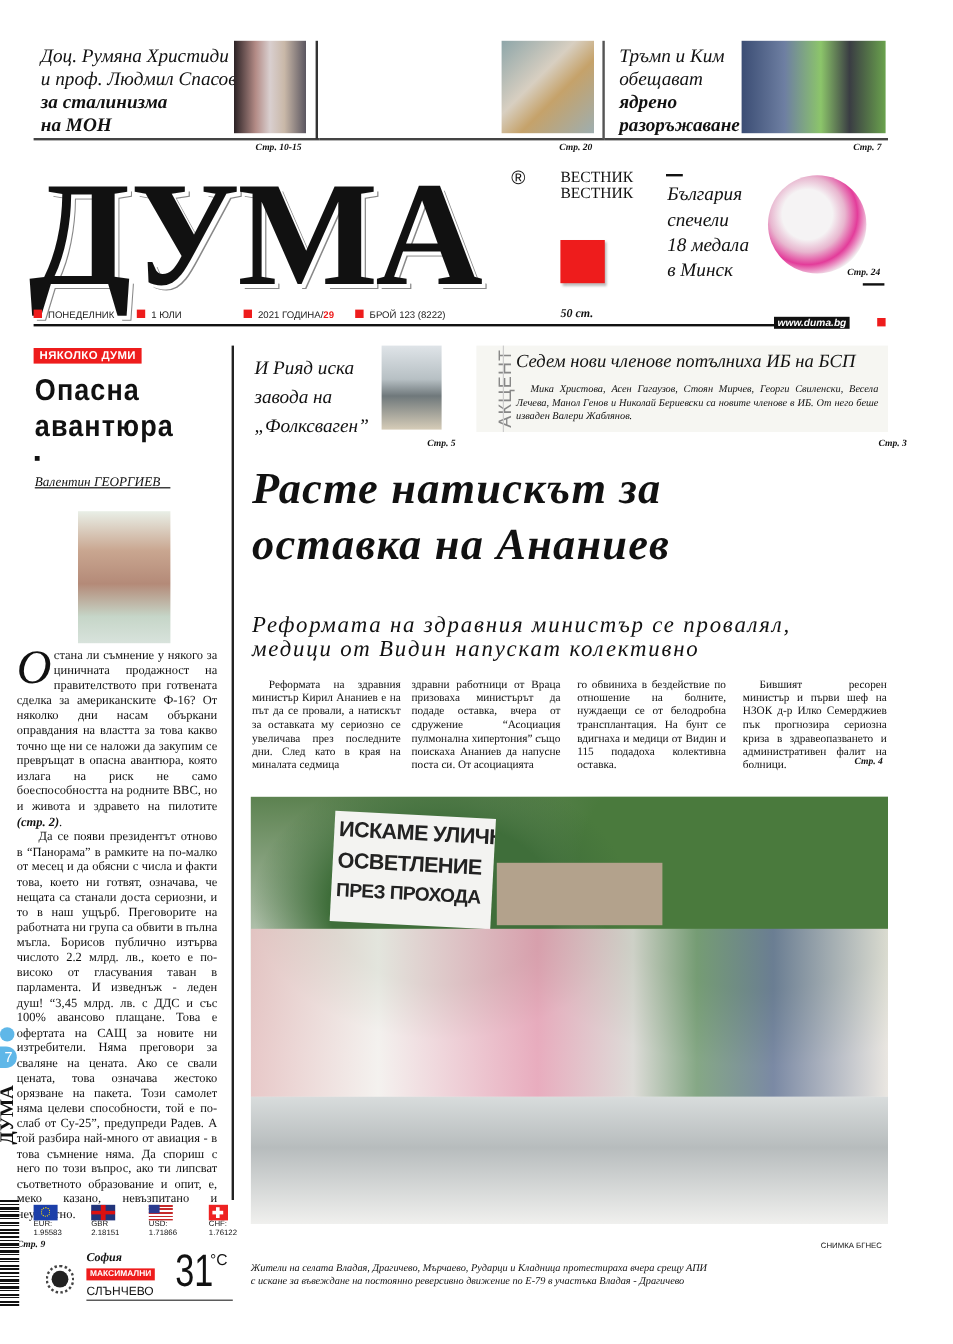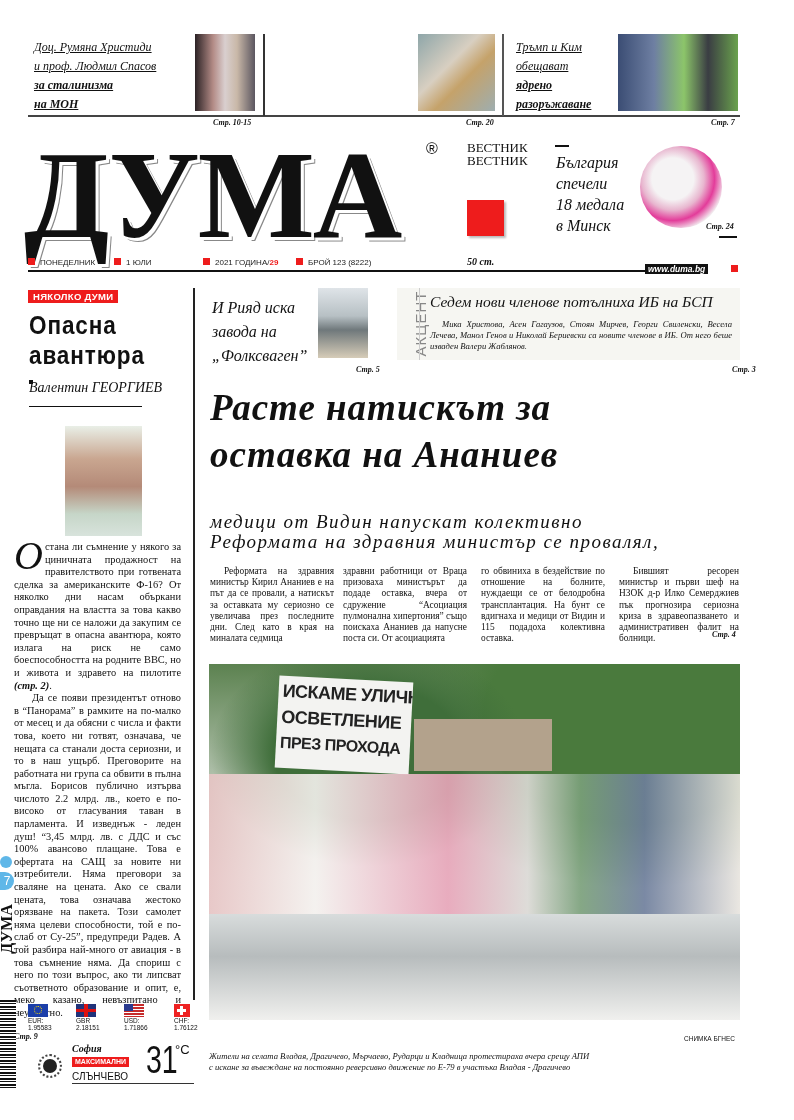--- a/index.html
+++ b/index.html
@@ -6,21 +6,21 @@
   html, body { width: 794px; height: 1120px; background: #fff; overflow: hidden; }
   body { position: relative; font-family: "Liberation Serif", serif; color: #111; }
   .abs { position: absolute; }
   .serif { font-family: "Liberation Serif", serif; }
   .sans { font-family: "Liberation Sans", sans-serif; }
   .it { font-style: italic; }
   .b { font-weight: bold; }
   .red-sq { display: inline-block; width: 7px; height: 7px; background: #ee1c1c; margin-right: 5px; vertical-align: 0px; }
 
   
-  .teaser-text { font-size: 12px; line-height: 19px; text-decoration: underline; }
+  .teaser-text { font-size: 16px; line-height: 19px; }
   .photo { background: linear-gradient(135deg, #cfd5d8, #8a9499); overflow: hidden; }
   .pg { font-size: 8px; font-weight: bold; font-style: italic; }
 
   
   .logo { font-family: "Liberation Serif", serif; font-weight: bold; font-size: 124px; letter-spacing: -2px; line-height: 1;
           text-shadow: 3px 3px 0 #fff, 4px 4px 0 #888; transform: scaleY(1.0); }
   .infobar { font-family: "Liberation Sans", sans-serif; font-size: 8px; color: #222; }
 
   
   .bodytext { font-size: 10.4px; line-height: 12.6px; text-align: justify; }
@@ -98,21 +98,21 @@
 <div class="abs" style="left:28px;top:270px;width:620px;height:1.5px;background:#111;"></div>
 <div class="abs sans it b" style="left:645px;top:264px;font-size:8.5px;background:#111;color:#fff;padding:0 3px;line-height:10px;">www.duma.bg</div>
 <div class="abs" style="left:731px;top:265px;width:7px;height:7px;background:#ee1c1c;"></div>
 
 <div class="abs sans b" style="left:28px;top:290px;background:#ee1c1c;color:#fff;font-size:9.5px;line-height:13px;padding:0 5px;letter-spacing:0.3px;">НЯКОЛКО ДУМИ</div>
 <div class="abs sans b" style="left:29px;top:310px;font-size:25px;line-height:30px;letter-spacing:1px;transform:scaleX(0.9);transform-origin:left;">
   <div>Опасна</div>
   <div>авантюра</div>
 </div>
 <div class="abs" style="left:29px;top:380px;width:4px;height:4px;background:#111;"></div>
-<div class="abs serif it" style="left:29px;top:380px;font-size:14px;">
+<div class="abs serif it" style="left:29px;top:396px;font-size:11px;">
   <span>Валентин</span> <span>ГЕОРГИЕВ</span>
 </div>
 <div class="abs" style="left:29px;top:406px;width:113px;height:1px;background:#111;"></div>
 <div class="abs photo" style="left:65px;top:426px;width:77px;height:110px;background:linear-gradient(180deg,#e9efe7 0%,#c9a690 30%,#b48a78 55%,#c6d6c8 80%,#d8e3dc 100%);"></div>
 
 <div class="abs serif" style="left:14px;top:541px;width:167px;">
   <div class="bodytext">
     <span style="float:left;font-size:40px;line-height:30px;font-style:italic;margin:0 2px 0 0;">О</span><span>стана ли съмнение у някого за циничната продажност на правителството при готвената сделка за американските Ф-16? От няколко дни насам объркани оправдания на властта за това какво точно ще ни се наложи да закупим се превръщат в опасна авантюра, която излага на риск не само боеспособността на родните ВВС, но и живота и здравето на пилотите</span> <span class="b it">(стр. 2)</span>.
   </div>
   <div class="bodytext" style="text-indent:18px;">Да се появи президентът отново в “Панорама” в рамките на по-малко от месец и да обясни с числа и факти това, което ни готвят, означава, че нещата са станали доста сериозни, и то в наш ущърб. Преговорите на работната ни група са обвити в пълна мъгла. Борисов публично изтърва числото 2.2 млрд. лв., което е по-високо от гласувания таван в парламента. И изведнъж - леден душ! “3,45 млрд. лв. с ДДС и със 100% авансово плащане. Това е офертата на САЩ за новите ни изтребители. Няма преговори за сваляне на цената. Ако се свали цената, това означава жестоко орязване на пакета. Този самолет няма целеви способности, той е по-слаб от Су-25”, предупреди Радев. А той разбира най-много от авиация - в това съмнение няма. Да спориш с него по този въпрос, ако ти липсват съответното образование и опит, е, меко казано, невъзпитано и неуместно.</div>
@@ -183,22 +183,22 @@
 <div class="abs" style="left:419px;top:288px;width:1px;height:72px;background:#ccc;"></div>
 <div class="abs serif it" style="left:430px;top:293px;font-size:15.5px;">Седем нови членове потълниха ИБ на БСП</div>
 <div class="abs serif it" style="left:430px;top:319px;width:302px;font-size:8.6px;line-height:11px;text-indent:12px;text-align:justify;">Мика Христова, Асен Гагаузов, Стоян Мирчев, Георги Свиленски, Весела Лечева, Манол Генов и Николай Бериевски са новите членове в ИБ. От него беше изваден Валери Жаблянов.</div>
 <div class="abs pg serif" style="left:710px;top:365px;padding-left:22px;">Стр.  3</div>
 
 <div class="abs serif lead" style="left:210px;top:384px;">
   <div>Расте натискът за</div>
   <div>оставка на Ананиев</div>
 </div>
 <div class="abs serif sub" style="left:210px;top:512px;">
+  <div>Реформата на здравния министър се провалял,</div>
   <div>медици от Видин напускат колективно</div>
-  <div>Реформата на здравния министър се провалял,</div>
 </div>
 
 <div class="abs serif bodytext" style="left:210px;top:566px;width:124px;text-indent:14px;font-size:9.4px;line-height:11.2px;">Реформата на здравния министър Кирил Ананиев е на път да се провали, а натискът за оставката му сериозно се увеличава през последните дни. След като в края на миналата седмица</div>
 <div class="abs serif bodytext" style="left:343px;top:566px;width:124px;font-size:9.4px;line-height:11.2px;">здравни работници от Враца призоваха министърът да подаде оставка, вчера от сдружение “Асоциация пулмонална хипертония” също поискаха Ананиев да напусне поста си. От асоциацията</div>
 <div class="abs serif bodytext" style="left:481px;top:566px;width:124px;font-size:9.4px;line-height:11.2px;">го обвиниха в бездействие по отношение на болните, нуждаещи се от белодробна трансплантация. На бунт се вдигнаха и медици от Видин и 115 подадоха колективна оставка.</div>
 <div class="abs serif bodytext" style="left:619px;top:566px;width:120px;text-indent:14px;font-size:9.4px;line-height:11.2px;">Бившият ресорен министър и първи шеф на НЗОК д-р Илко Семерджиев пък прогнозира сериозна криза в здравеопазването и административен фалит на болници.</div>
 <div class="abs pg serif" style="left:712px;top:630px;">Стр.  4</div>
 
 <div class="abs photo-main" style="left:209px;top:664px;width:531px;height:356px;overflow:hidden;">
   <div class="sans b" style="position:absolute;left:68px;top:15px;width:134px;height:92px;background:#f3f3f1;color:#222;font-size:18px;line-height:26px;padding:2px 4px;transform:rotate(3deg);letter-spacing:-0.5px;overflow:hidden;white-space:nowrap;">

